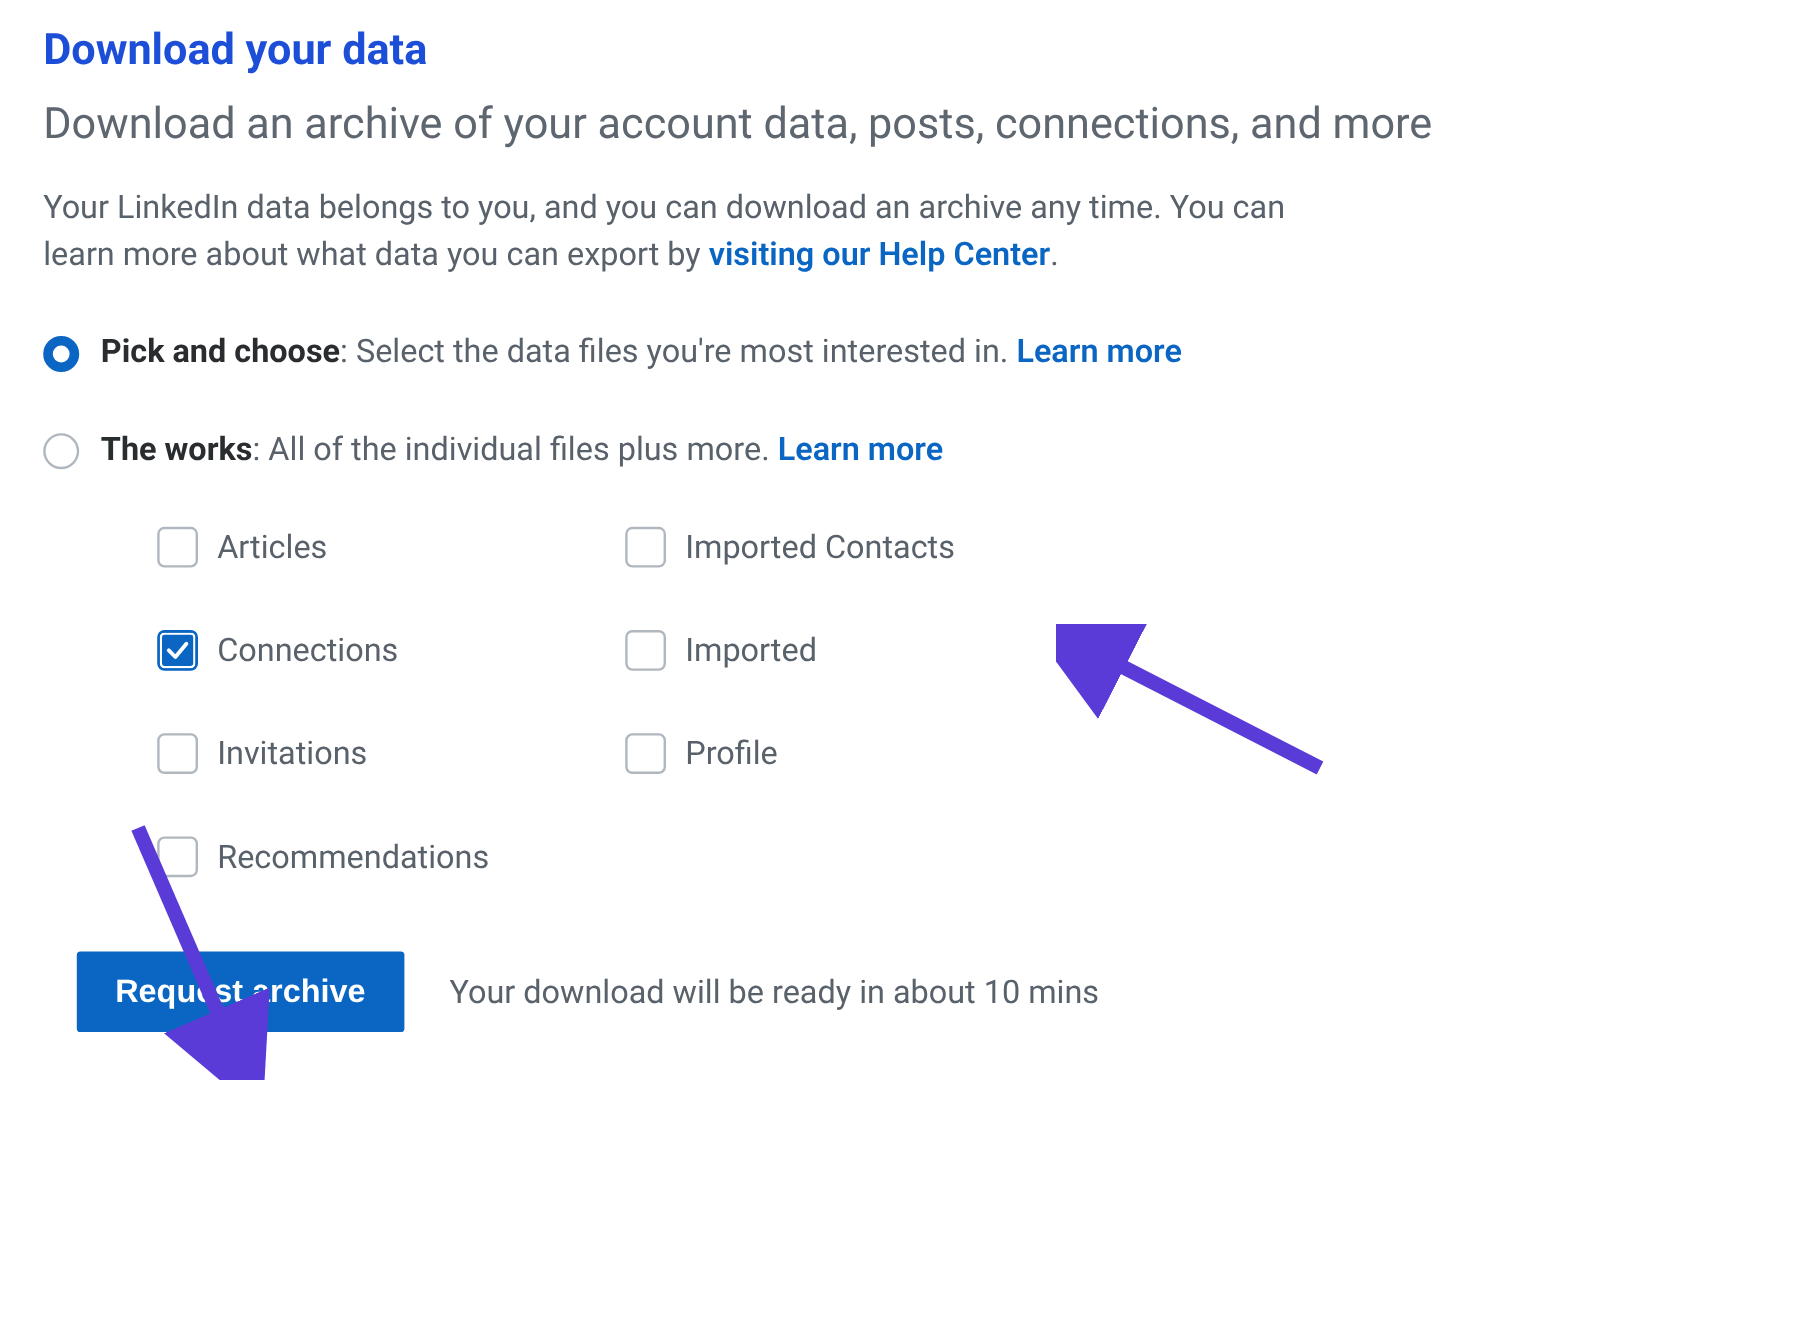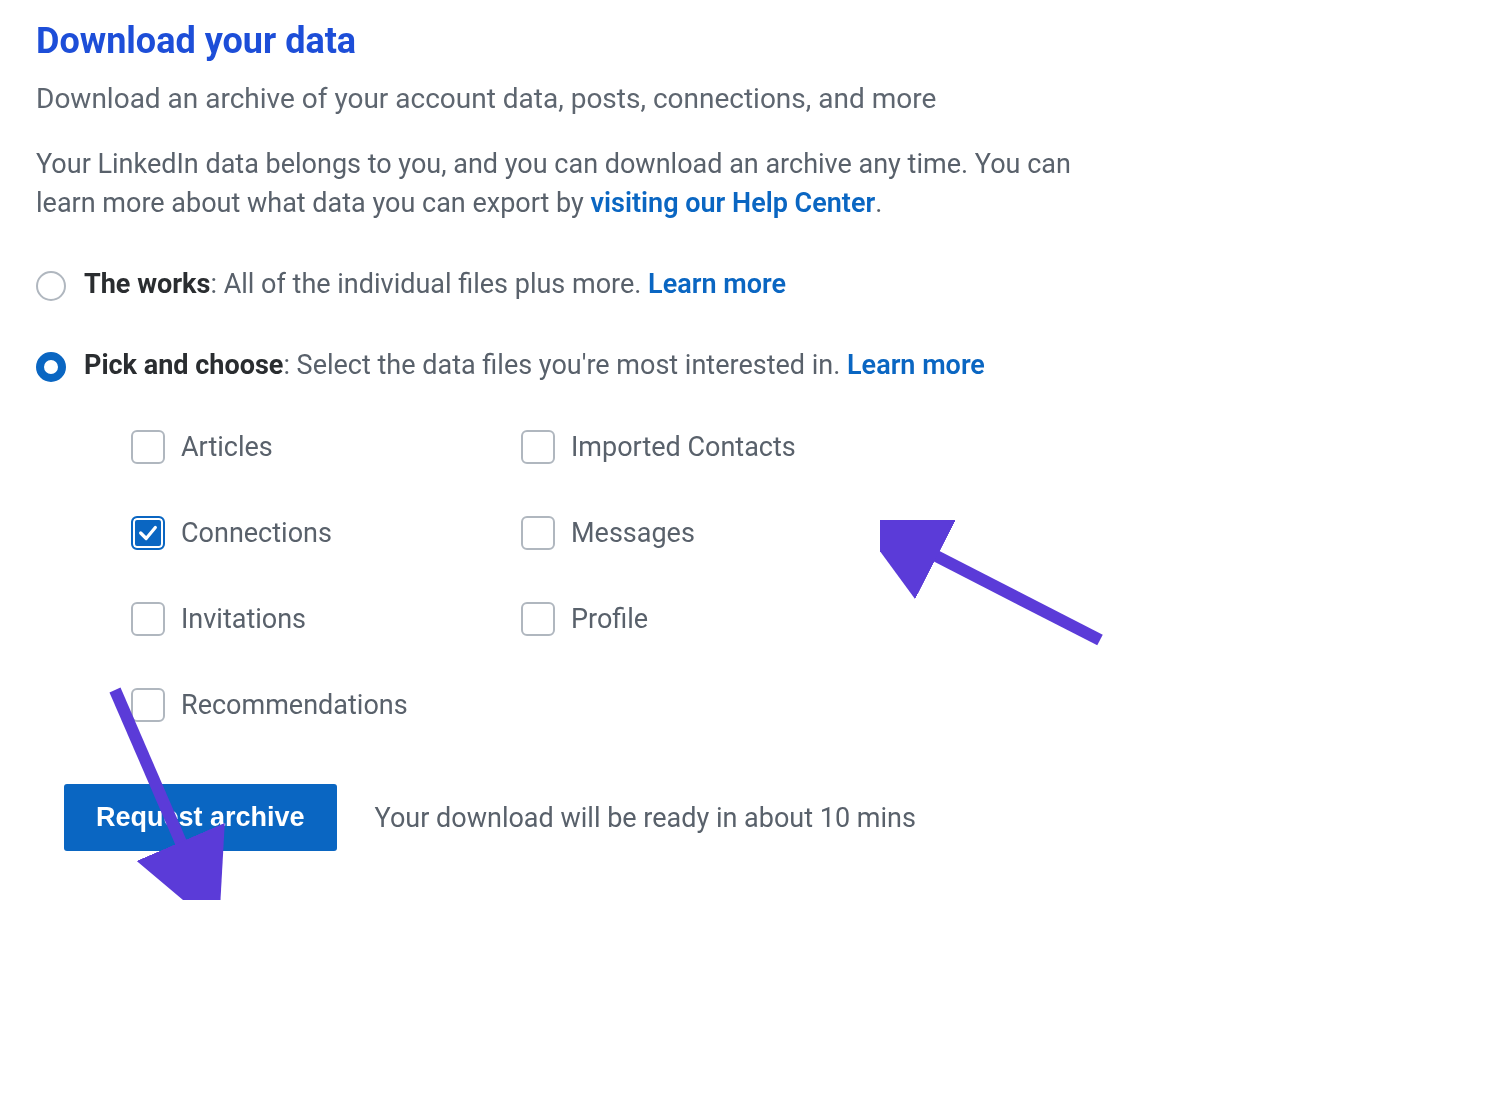--- a/index.html
+++ b/index.html
@@ -15,21 +15,21 @@
       position: relative;
       padding: 20px 36px;
     }
     .page-title {
       font-size: 36px;
       font-weight: 700;
       color: #1d4ed8;
       margin-bottom: 20px;
     }
     .subtitle {
-      font-size: 28px;
+      font-size: 36px;
       color: #5e6670;
       margin-bottom: 30px;
     }
     .content-indent {
     }
     .info-paragraph {
       font-size: 27px;
       color: #59616b;
       line-height: 1.45;
       margin-bottom: 45px;
@@ -148,30 +148,30 @@
 
 <h1 class="page-title">Download your data</h1>
 <p class="subtitle">Download an archive of your account data, posts, connections, and more</p>
 
 <div class="content-indent">
   <p class="info-paragraph">
     <span>Your LinkedIn data belongs to you, and you can download an archive any time. You can learn more about what data you can export by </span><a class="help-link">visiting our Help Center</a><span>.</span>
   </p>
 
   <div class="radio-option">
+    <div class="radio selected"></div>
+    <div class="radio-label">
+      <span class="bold">Pick and choose</span><span>: Select the data files you're most interested in. </span><span class="learn-more">Learn more</span>
+    </div>
+  </div>
+
+  <div class="radio-option">
     <div class="radio"></div>
     <div class="radio-label">
       <span class="bold">The works</span><span>: All of the individual files plus more. </span><span class="learn-more">Learn more</span>
-    </div>
-  </div>
-
-  <div class="radio-option">
-    <div class="radio selected"></div>
-    <div class="radio-label">
-      <span class="bold">Pick and choose</span><span>: Select the data files you're most interested in. </span><span class="learn-more">Learn more</span>
     </div>
   </div>
 
   <div class="checkbox-grid" id="checkbox-grid">
       <div class="checkbox-item">
         <div class="checkbox"></div>
         <span class="checkbox-label">Articles</span>
       </div>
       <div class="checkbox-item">
         <div class="checkbox"></div>
@@ -180,21 +180,21 @@
       <div class="checkbox-item">
         <div class="checkbox checked">
           <svg viewBox="0 0 24 24">
             <path d="M4 12 L10 18 L20 6" stroke="#fff" stroke-width="3.5" fill="none" stroke-linecap="round" stroke-linejoin="round"></path>
           </svg>
         </div>
         <span class="checkbox-label">Connections</span>
       </div>
       <div class="checkbox-item">
         <div class="checkbox"></div>
-        <span class="checkbox-label">Messages</span>
+        <span class="checkbox-label">Imported</span>
       </div>
       <div class="checkbox-item">
         <div class="checkbox"></div>
         <span class="checkbox-label">Invitations</span>
       </div>
       <div class="checkbox-item">
         <div class="checkbox"></div>
         <span class="checkbox-label">Profile</span>
       </div>
       <div class="checkbox-item">

